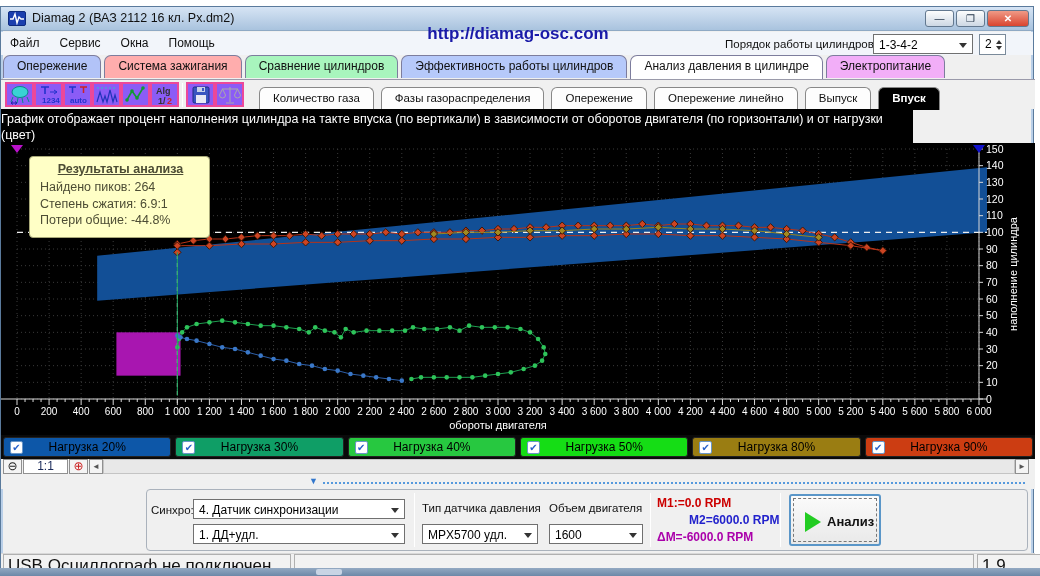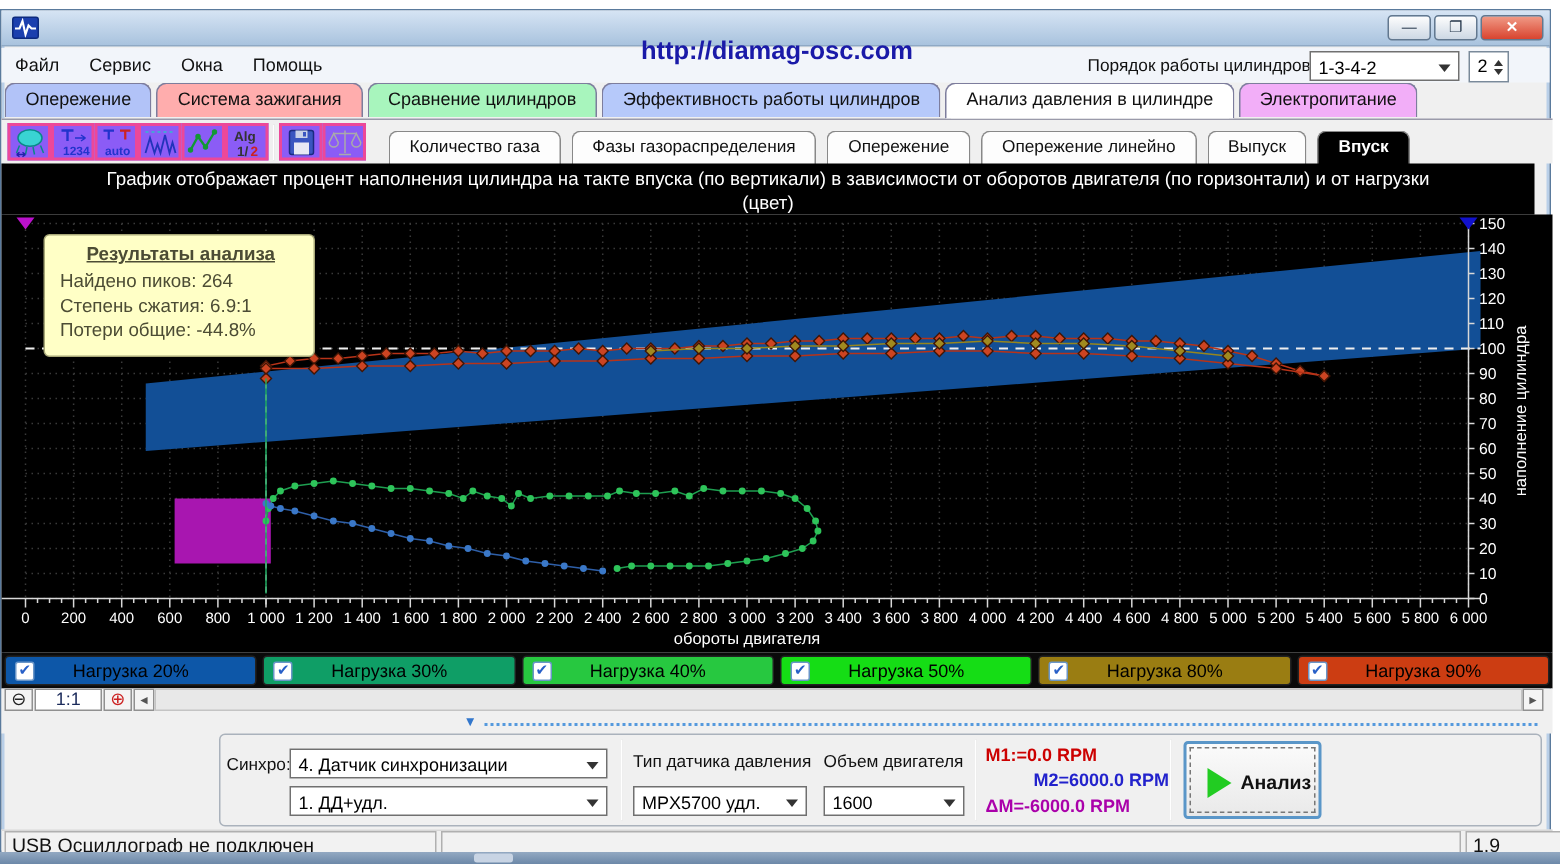--- a/index.html
+++ b/index.html
@@ -40,22 +40,22 @@
     border-top:1px solid #9a9aaa; }
   #icon-strip { position:absolute; left:4px; top:2px; display:flex; align-items:center; }
   .tool-btn { width:29px; height:25px; background:#8b5cf6; border:2px solid #ec4899; display:flex; align-items:center; justify-content:center; }
   .tool-sep { width:1px; height:24px; background:#bdbdbd; border-right:1px solid #fff; margin:0 3px; }
   #subtabs { position:absolute; left:258px; top:7px; display:flex; gap:7px; }
   .subtab { height:23px; padding:4px 13px 0 13px; font-size:11.5px; color:#111; background:#fdfdfd;
     border:1px solid #888; border-bottom:none; border-radius:6px 6px 0 0; white-space:nowrap; }
   .subtab.active { background:#000; color:#fff; font-weight:bold; }
 
   
-  #descbar { position:absolute; left:0; top:102px; width:1022px; height:34px; background:#000; color:#fff;
-    text-align:center; font-size:12.5px; line-height:16px; padding-top:2px; }
+  #descbar { position:absolute; left:0; top:102px; width:912px; height:34px; background:#000; color:#fff;
+    text-align:left; font-size:12.5px; line-height:16px; padding-top:2px; }
 
   
   #chartwrap { position:absolute; left:0; top:136px; width:1034px; height:292px; background:#000; }
   #tooltip { position:absolute; left:28px; top:13px; width:181px; height:82px; background:#ffffc6;
     border:1px solid #a8a878; border-radius:4px; padding:5px 8px 0 10px; color:#4c4c34; }
   #tooltip-title { text-align:center; font-size:12.5px; font-weight:bold; text-decoration:underline; margin-bottom:3px; }
   .tooltip-line { font-size:12.5px; line-height:16.5px; }
 
   
   #legendrow { position:absolute; left:0; top:428px; width:1034px; height:24px; background:#0a0a0a;
@@ -85,38 +85,39 @@
   .combo .arrow { position:absolute; right:5px; top:8px; width:0; height:0; border:4px solid transparent; border-top:5px solid #333; }
   .vsep { position:absolute; top:486px; height:54px; width:1px; background:#c8c8c8; border-right:1px solid #fff; }
   .mline { position:absolute; left:656px; font-size:12px; font-weight:bold; }
   #analyze-btn { position:absolute; left:788px; top:487px; width:92px; height:52px; background:linear-gradient(#fbfbfb,#e9e9e9);
     border:2px solid #5a96c8; border-radius:3px; outline:1px dashed #777; outline-offset:-5px; }
   #analyze-play { position:absolute; left:14px; top:16px; width:0; height:0; border:10px solid transparent; border-left:16px solid #22cc22; }
   #analyze-label { position:absolute; left:36px; top:18px; font-size:13px; font-weight:bold; color:#111; }
 
   
   #statusbar { position:absolute; left:0; top:546px; width:1034px; height:16px; background:#f0f0f0; border-top:1px solid #d8d8d8; }
-  .status-cell { position:absolute; top:0; height:15px; border:1px solid #b0b0b0; background:#f2f2f2; font-size:13px; padding:1px 0 0 4px; color:#111; }
+  .status-cell { position:absolute; top:0; height:15px; border:1px solid #b0b0b0; background:#f2f2f2; font-size:17px; padding:1px 0 0 4px; color:#111; }
 
   
   #taskbar { position:absolute; left:0; top:568px; width:1040px; height:8px; background:linear-gradient(#93a9c2,#6c88a8); }
   #taskbar-btn { position:absolute; left:316px; top:1px; width:26px; height:6px; background:#c8d4e4; border-radius:2px; }
 </style>
 </head>
 <body>
 
 <div id="stage">
   <div id="app-window">
 
     <div id="titlebar">
       <div id="app-icon">
         <svg width="16" height="13" viewBox="0 0 16 13">
             <polyline points="1,7 4,7 6,2 8,11 10,5 12,7 15,7" fill="none" stroke="#fff" stroke-width="1.4"></polyline>
           </svg>
       </div>
+      <div id="window-title">Diamag 2 (ВАЗ 2112 16 кл. Px.dm2)</div>
       <div class="winbtns">
         <div class="winbtn">—</div>
         <div class="winbtn">❐</div>
         <div class="winbtn close">✕</div>
       </div>
     </div>
 
     <div id="menubar">
         <span class="menu-item">Файл</span>
         <span class="menu-item">Сервис</span>

